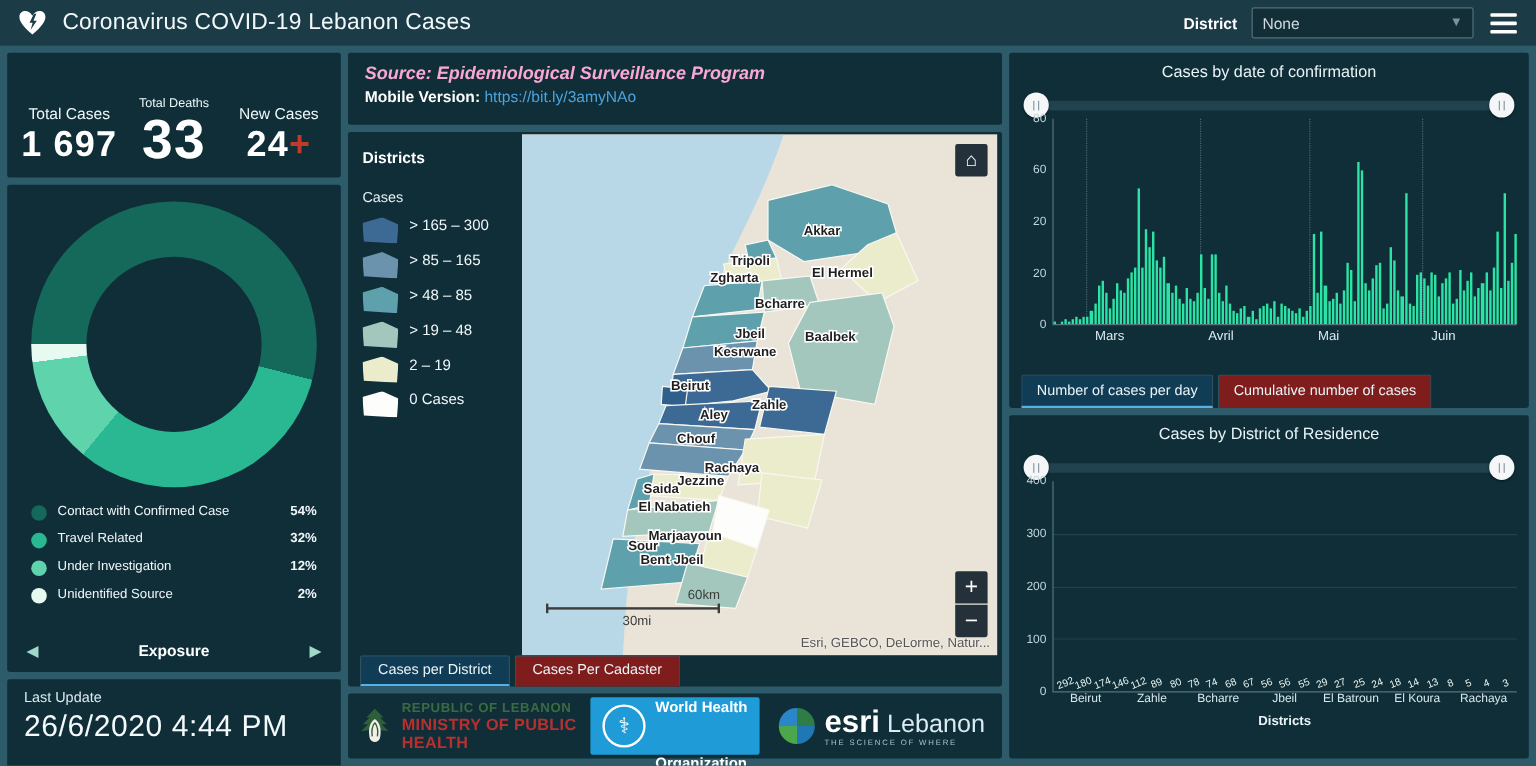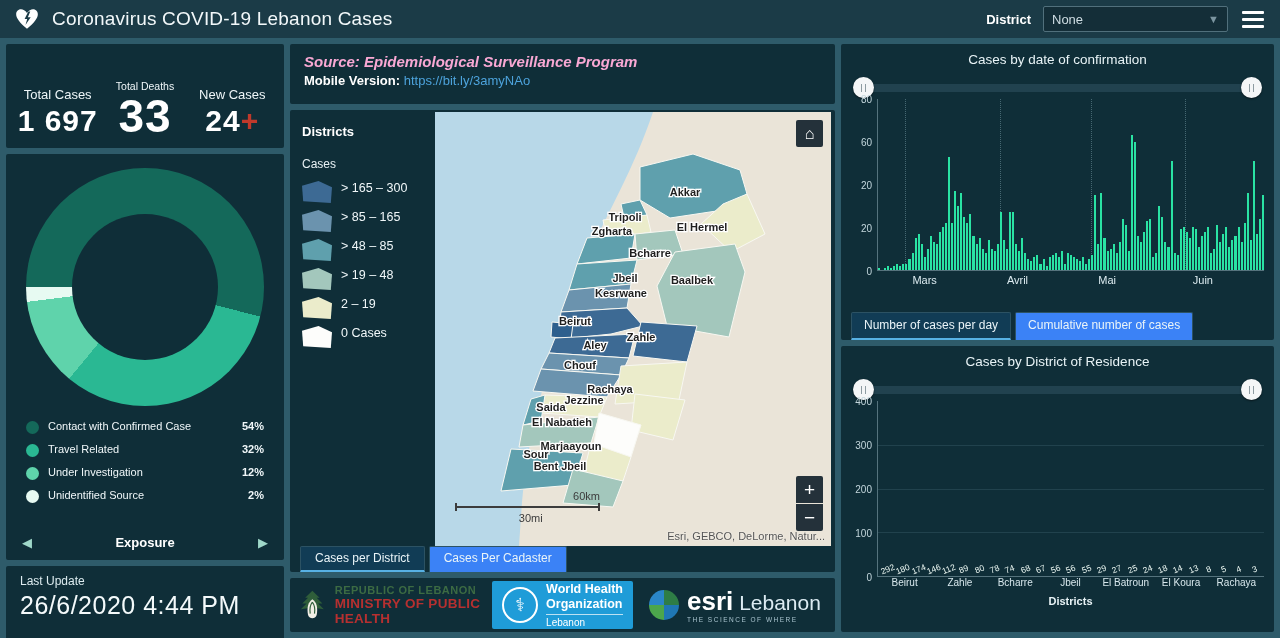--- a/index.html
+++ b/index.html
@@ -81,34 +81,34 @@
   #zoom-out { right:8px; top:392px; border-radius:0 0 2px 2px; font-size:19px; }
   #scalebar { position:absolute; left:20px; bottom:38px; width:145px; color:#3c3c3c; font-size:11px; }
   #scalebar .bar { height:2px; background:#3c3c3c; position:relative; }
   #scalebar .bar::before, #scalebar .bar::after { content:""; position:absolute; width:2px; height:8px; background:#3c3c3c; top:-3px; }
   #scalebar .bar::before { left:0; } #scalebar .bar::after { right:0; }
   #scalebar .km { position:absolute; right:0; top:-16px; }
   #scalebar .mi { position:absolute; left:44%; top:6px; }
   #attribution { position:absolute; right:6px; bottom:4px; color:#555; font-size:11px;
     text-shadow:0 0 2px #fff; }
   #map-tabs { position:absolute; left:0; bottom:0; width:100%; height:26px; display:flex; gap:4px; padding:0 10px; }
-  .tab { background:#3b82f6; color:#eaf4f8; font-size:12px; padding:4px 14px; border-radius:2px 2px 0 0;
+  .tab { background:#7f1d1d; color:#eaf4f8; font-size:12px; padding:4px 14px; border-radius:2px 2px 0 0;
     cursor:pointer; border:1px solid #2c5263; border-bottom:none; }
   .tab.active { background:#113c55; border-bottom:2px solid #57b1e4; }
 
   #footer-panel { left:290px; top:578px; width:545px; height:54px; display:flex; align-items:center;
     padding:4px 8px; gap:10px; }
   .moph { display:flex; align-items:center; gap:8px; flex:1; }
   .moph-text .l1 { color:#3c6b43; font-weight:bold; font-size:11px; letter-spacing:.5px; }
   .moph-text .l2 { color:#b63030; font-weight:bold; font-size:13.5px; letter-spacing:.3px; }
   .who { background:#1f9cd8; border-radius:2px; display:flex; align-items:center; gap:8px;
     padding:5px 10px; height:48px; }
   .who-emblem { width:36px; height:36px; border:2px solid #fff; border-radius:50%;
     display:flex; align-items:center; justify-content:center; font-size:18px; color:#fff; }
-  .who-text .w1 { font-weight:bold; font-size:12.5px; line-height:1.15; }
+  .who-text .w1 { font-weight:bold; font-size:12.5px; line-height:1.15;margin-top:32px; }
   .who-text .w3 { font-size:10px; border-top:1px solid rgba(255,255,255,.7); margin-top:3px; padding-top:2px; }
   .esri { display:flex; align-items:center; gap:8px; flex:1; justify-content:center; }
   .esri-globe { width:30px; height:30px; border-radius:50%;
     background: conic-gradient(#2e7d46 0 25%, #1f77b4 25% 50%, #4ca64c 50% 75%, #2a86c8 75% 100%); }
   .esri-words .ew { font-size:26px; font-weight:bold; color:#fff; line-height:1; }
   .esri-words .ew .suffix { font-weight:400; font-size:21px; color:#dcebf2; }
   .esri-words .tag { font-size:6.5px; letter-spacing:1.5px; color:#a9c3ce; margin-top:2px; }
 
   
   #ts-panel { left:841px; top:44px; width:433px; height:296px; padding:8px 10px 0; }

